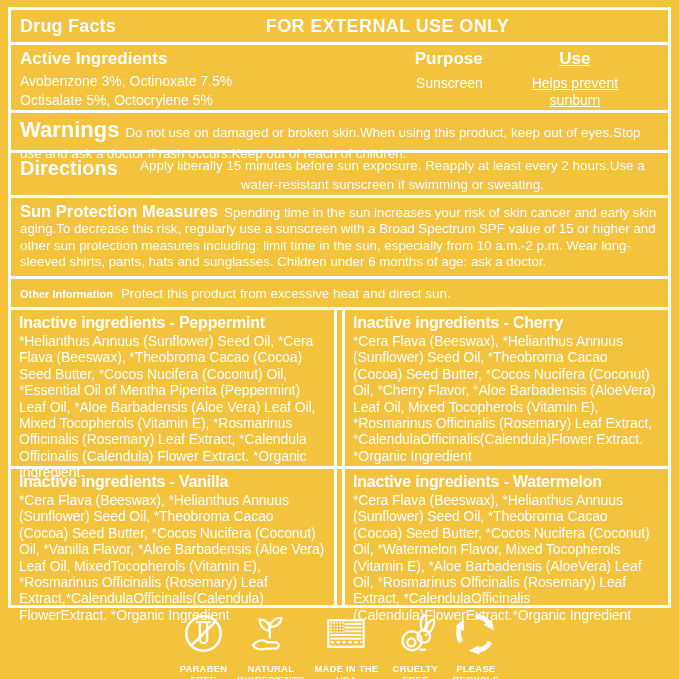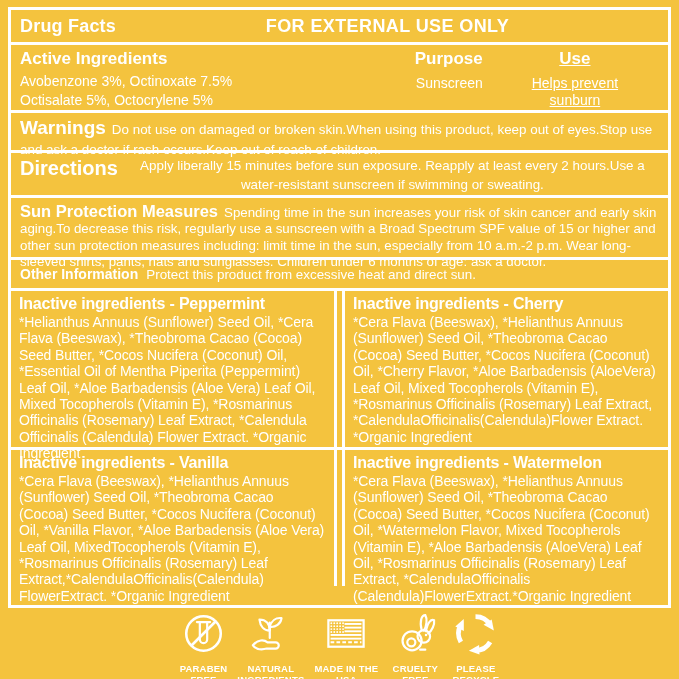--- a/index.html
+++ b/index.html
@@ -29,28 +29,28 @@
   .col-ing .ln{font-size:14px;line-height:1.35;}
   .col-mid,.col-use{text-align:center;}
   .col-mid{width:27%;text-align:right;}
   .col-use{width:27%;text-decoration:underline;}
   .col-h{font-size:17px;font-weight:bold;margin-bottom:6px;}
   .col-v{font-size:14px;line-height:1.2;}
   .narrow{max-width:118px;margin:0 auto;}
 
   
   .r-warn{height:40px;font-size:13.4px;line-height:1.3;padding-top:3px;}
-  .r-warn b{font-size:19px;margin-right:6px;}
+  .r-warn b{font-size:22px;margin-right:6px;}
   .r-dir{height:45px;display:flex;padding-top:4px;}
   .r-dir b{font-size:20px;margin-right:8px;white-space:nowrap;}
   .r-dir .txt{flex:1;text-align:center;font-size:13.4px;line-height:1.4;}
-  .r-sun{height:62px;font-size:13.3px;line-height:1.23;padding-top:3px;}
+  .r-sun{height:81px;font-size:13.3px;line-height:1.23;padding-top:3px;}
   .r-sun b{font-size:16.5px;margin-right:6px;}
   .r-other{height:31px;padding-top:5px;}
-  .r-other b{font-size:14px;margin-right:8px;}
+  .r-other b{font-size:11px;margin-right:8px;}
   .r-other span{font-size:13.4px;}
 
   
   .r-cols{display:flex;padding:0;}
   .r-cols.one{height:159px;}
   .r-cols.two{height:139px;}
   .panel{flex:1;box-sizing:border-box;padding:3px 8px;}
   .panel.left{border-right:3px solid #fff;margin-right:5px;}
   .panel.right{border-left:3px solid #fff;}
   .panel .ph{font-size:16px;font-weight:bold;letter-spacing:-.2px;margin:1px 0 1px;}

